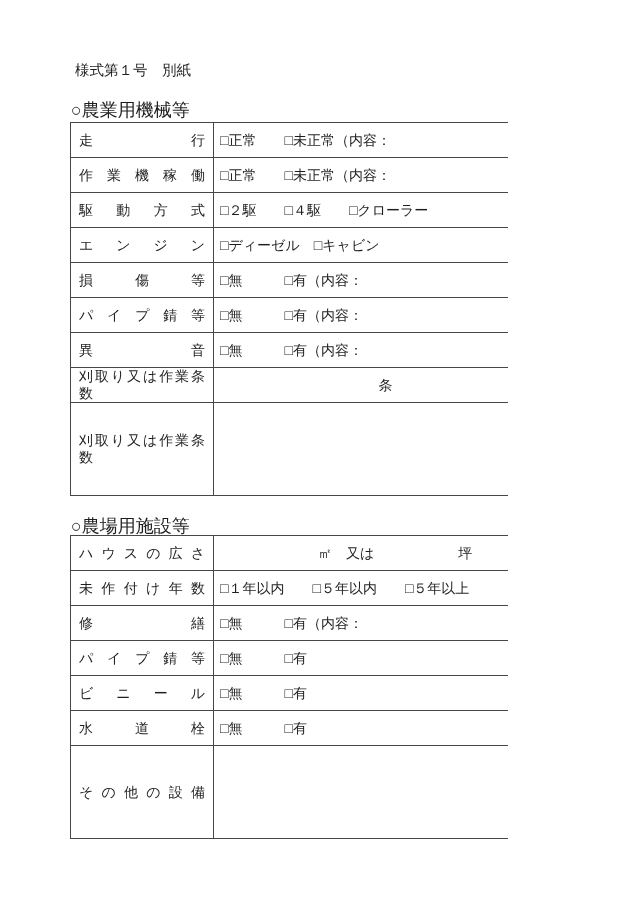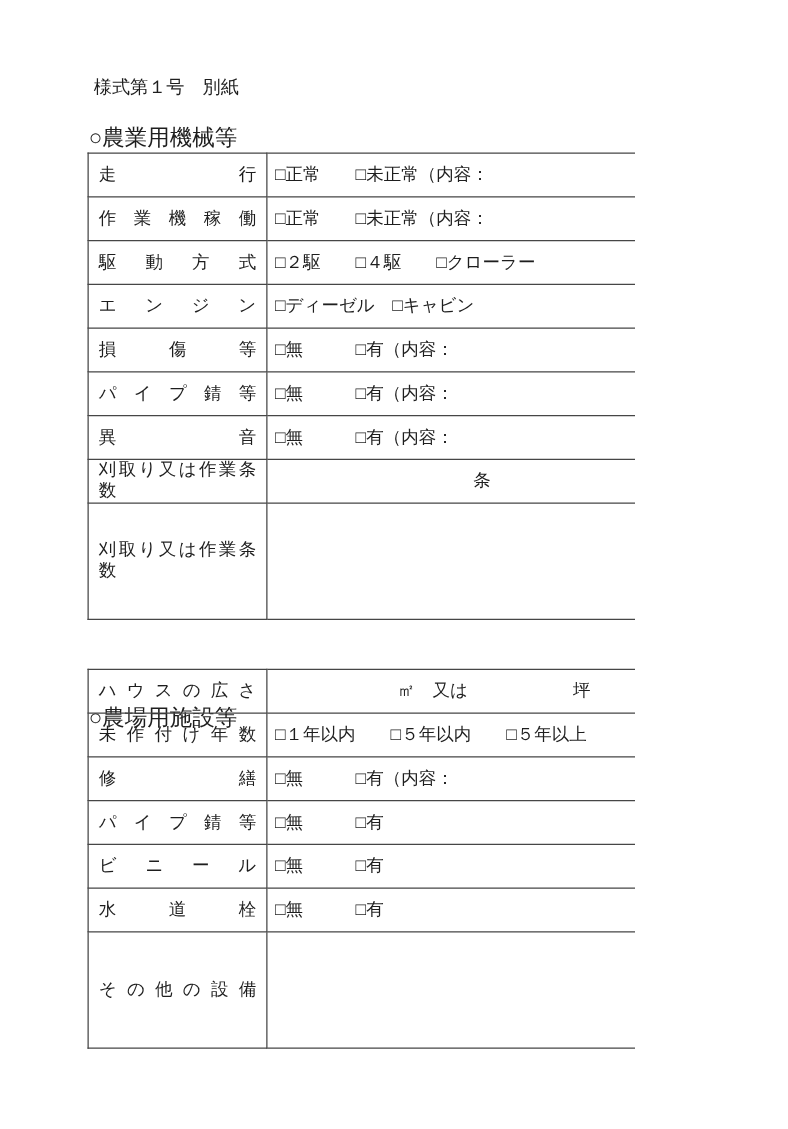--- a/index.html
+++ b/index.html
@@ -25,21 +25,21 @@
     white-space: pre;
   }
   .sec-heading {
     position: absolute;
     left: 71px;
     font-size: 18px;
     line-height: 18px;
     white-space: pre;
   }
   #heading-0 { top: 101px; }
-  #heading-1 { top: 517px; margin-top: 48px; }
+  #heading-1 { top: 517px; }
   table.form-table {
     position: absolute;
     left: 70px;
     border-collapse: collapse;
     table-layout: fixed;
     width: 487px;
   }
   #table-0 { top: 122px; }
   #table-1 { top: 535px; }
   .form-table td {

